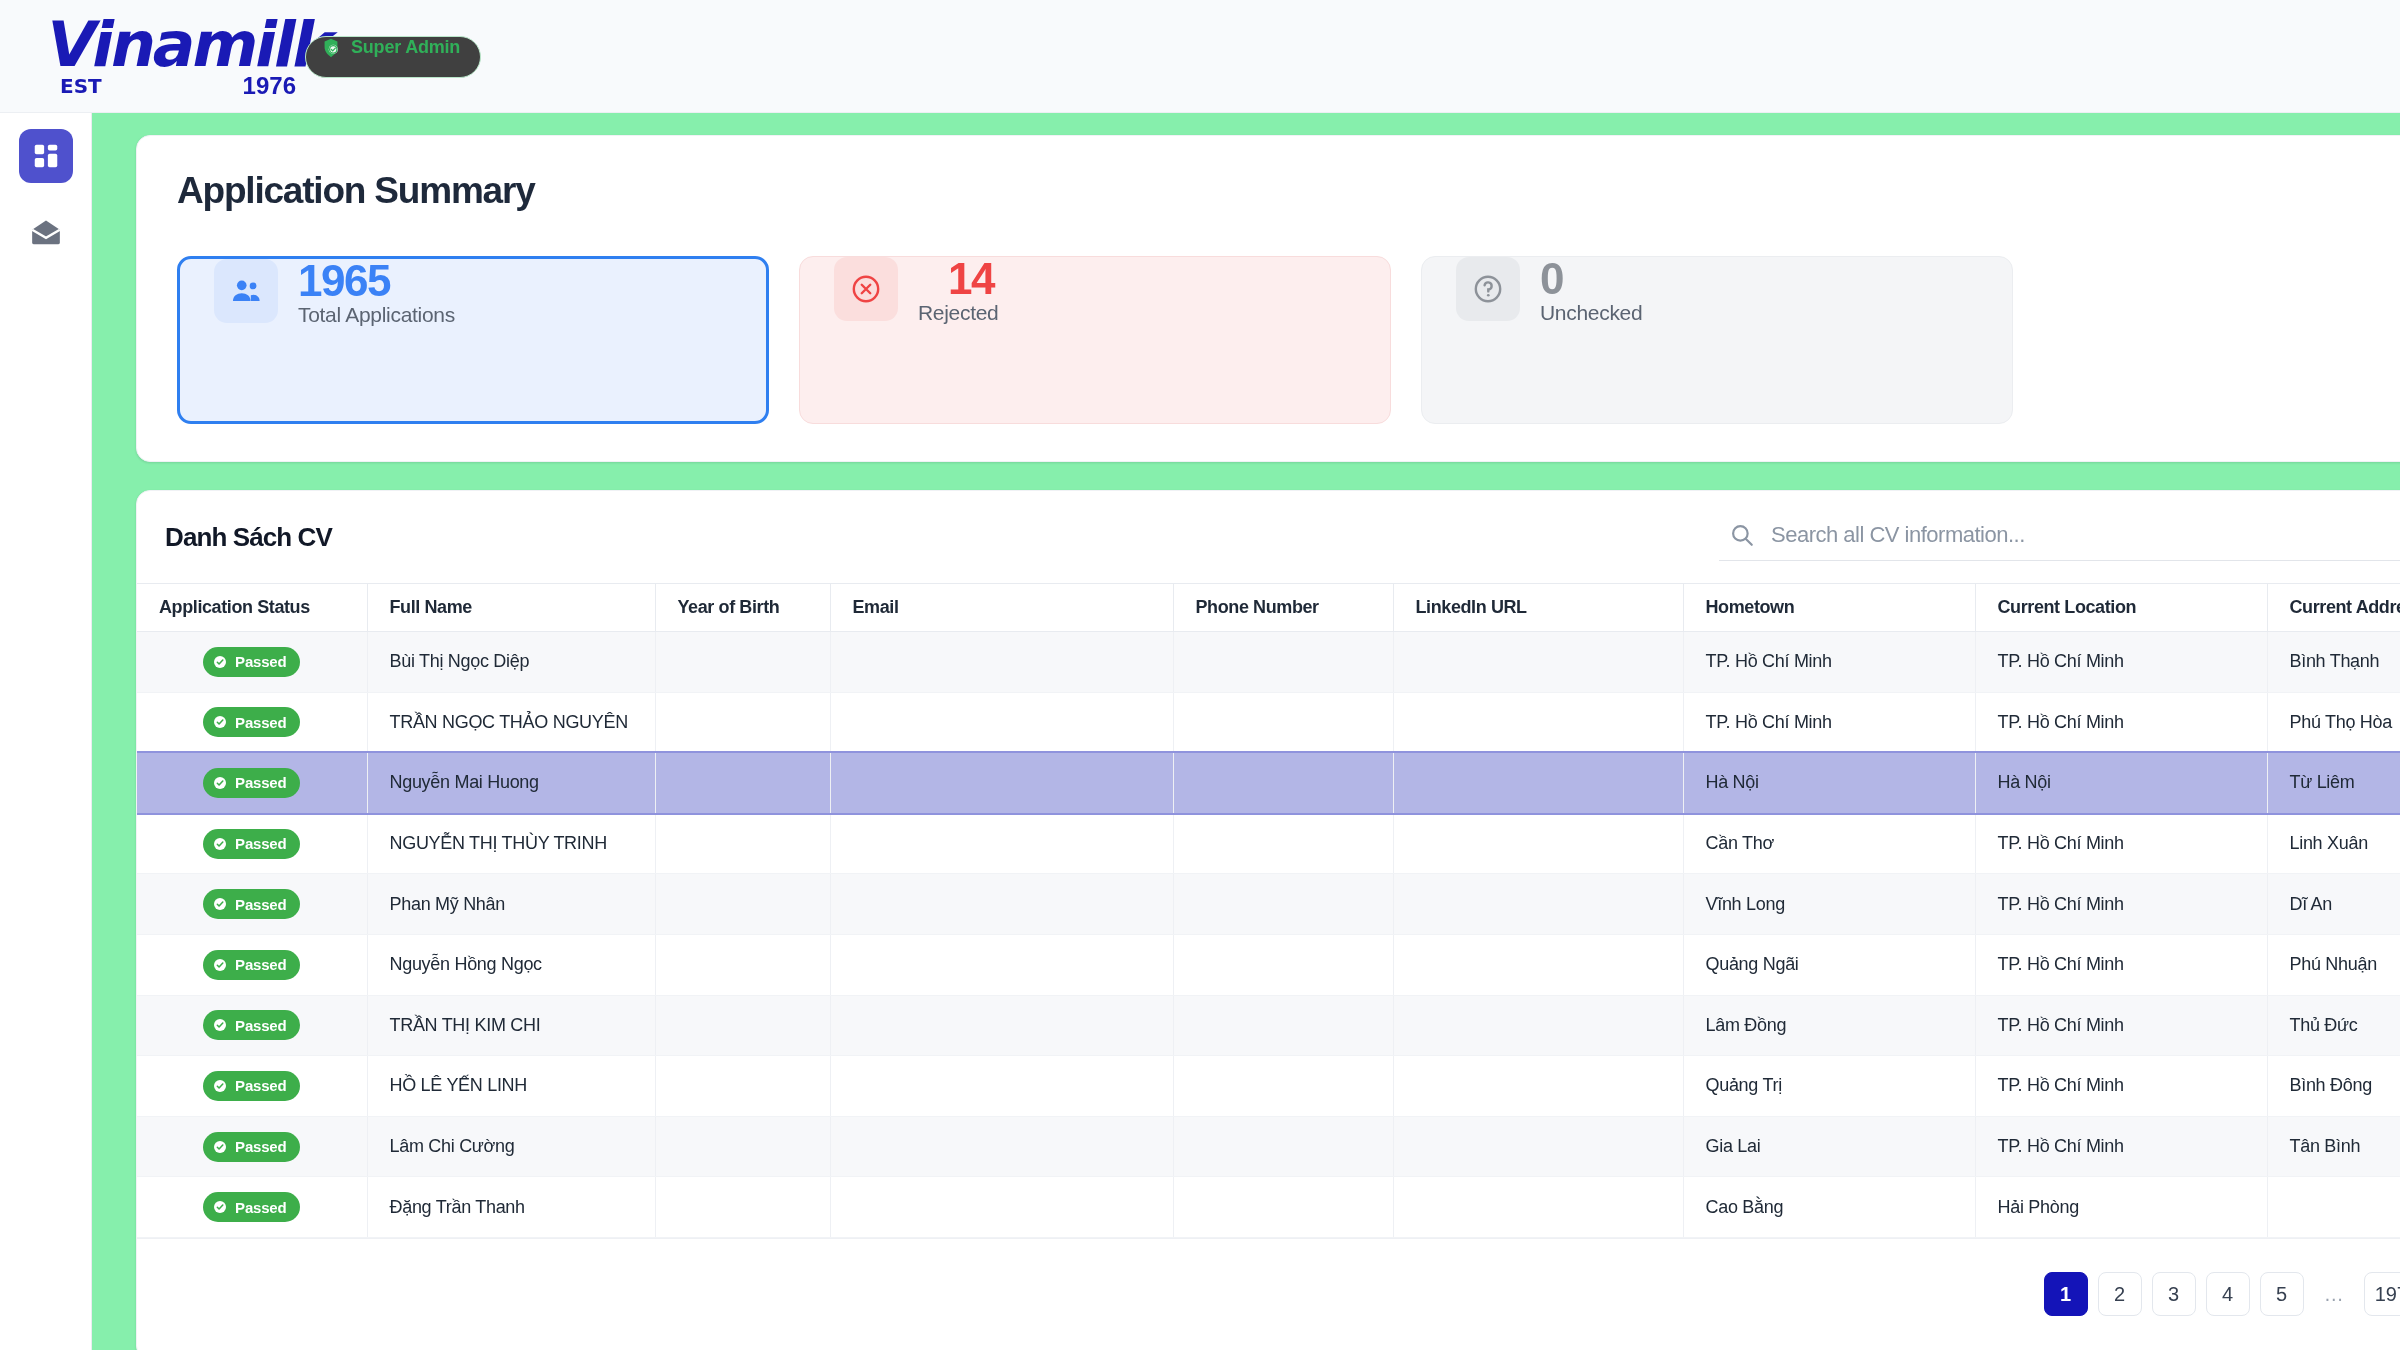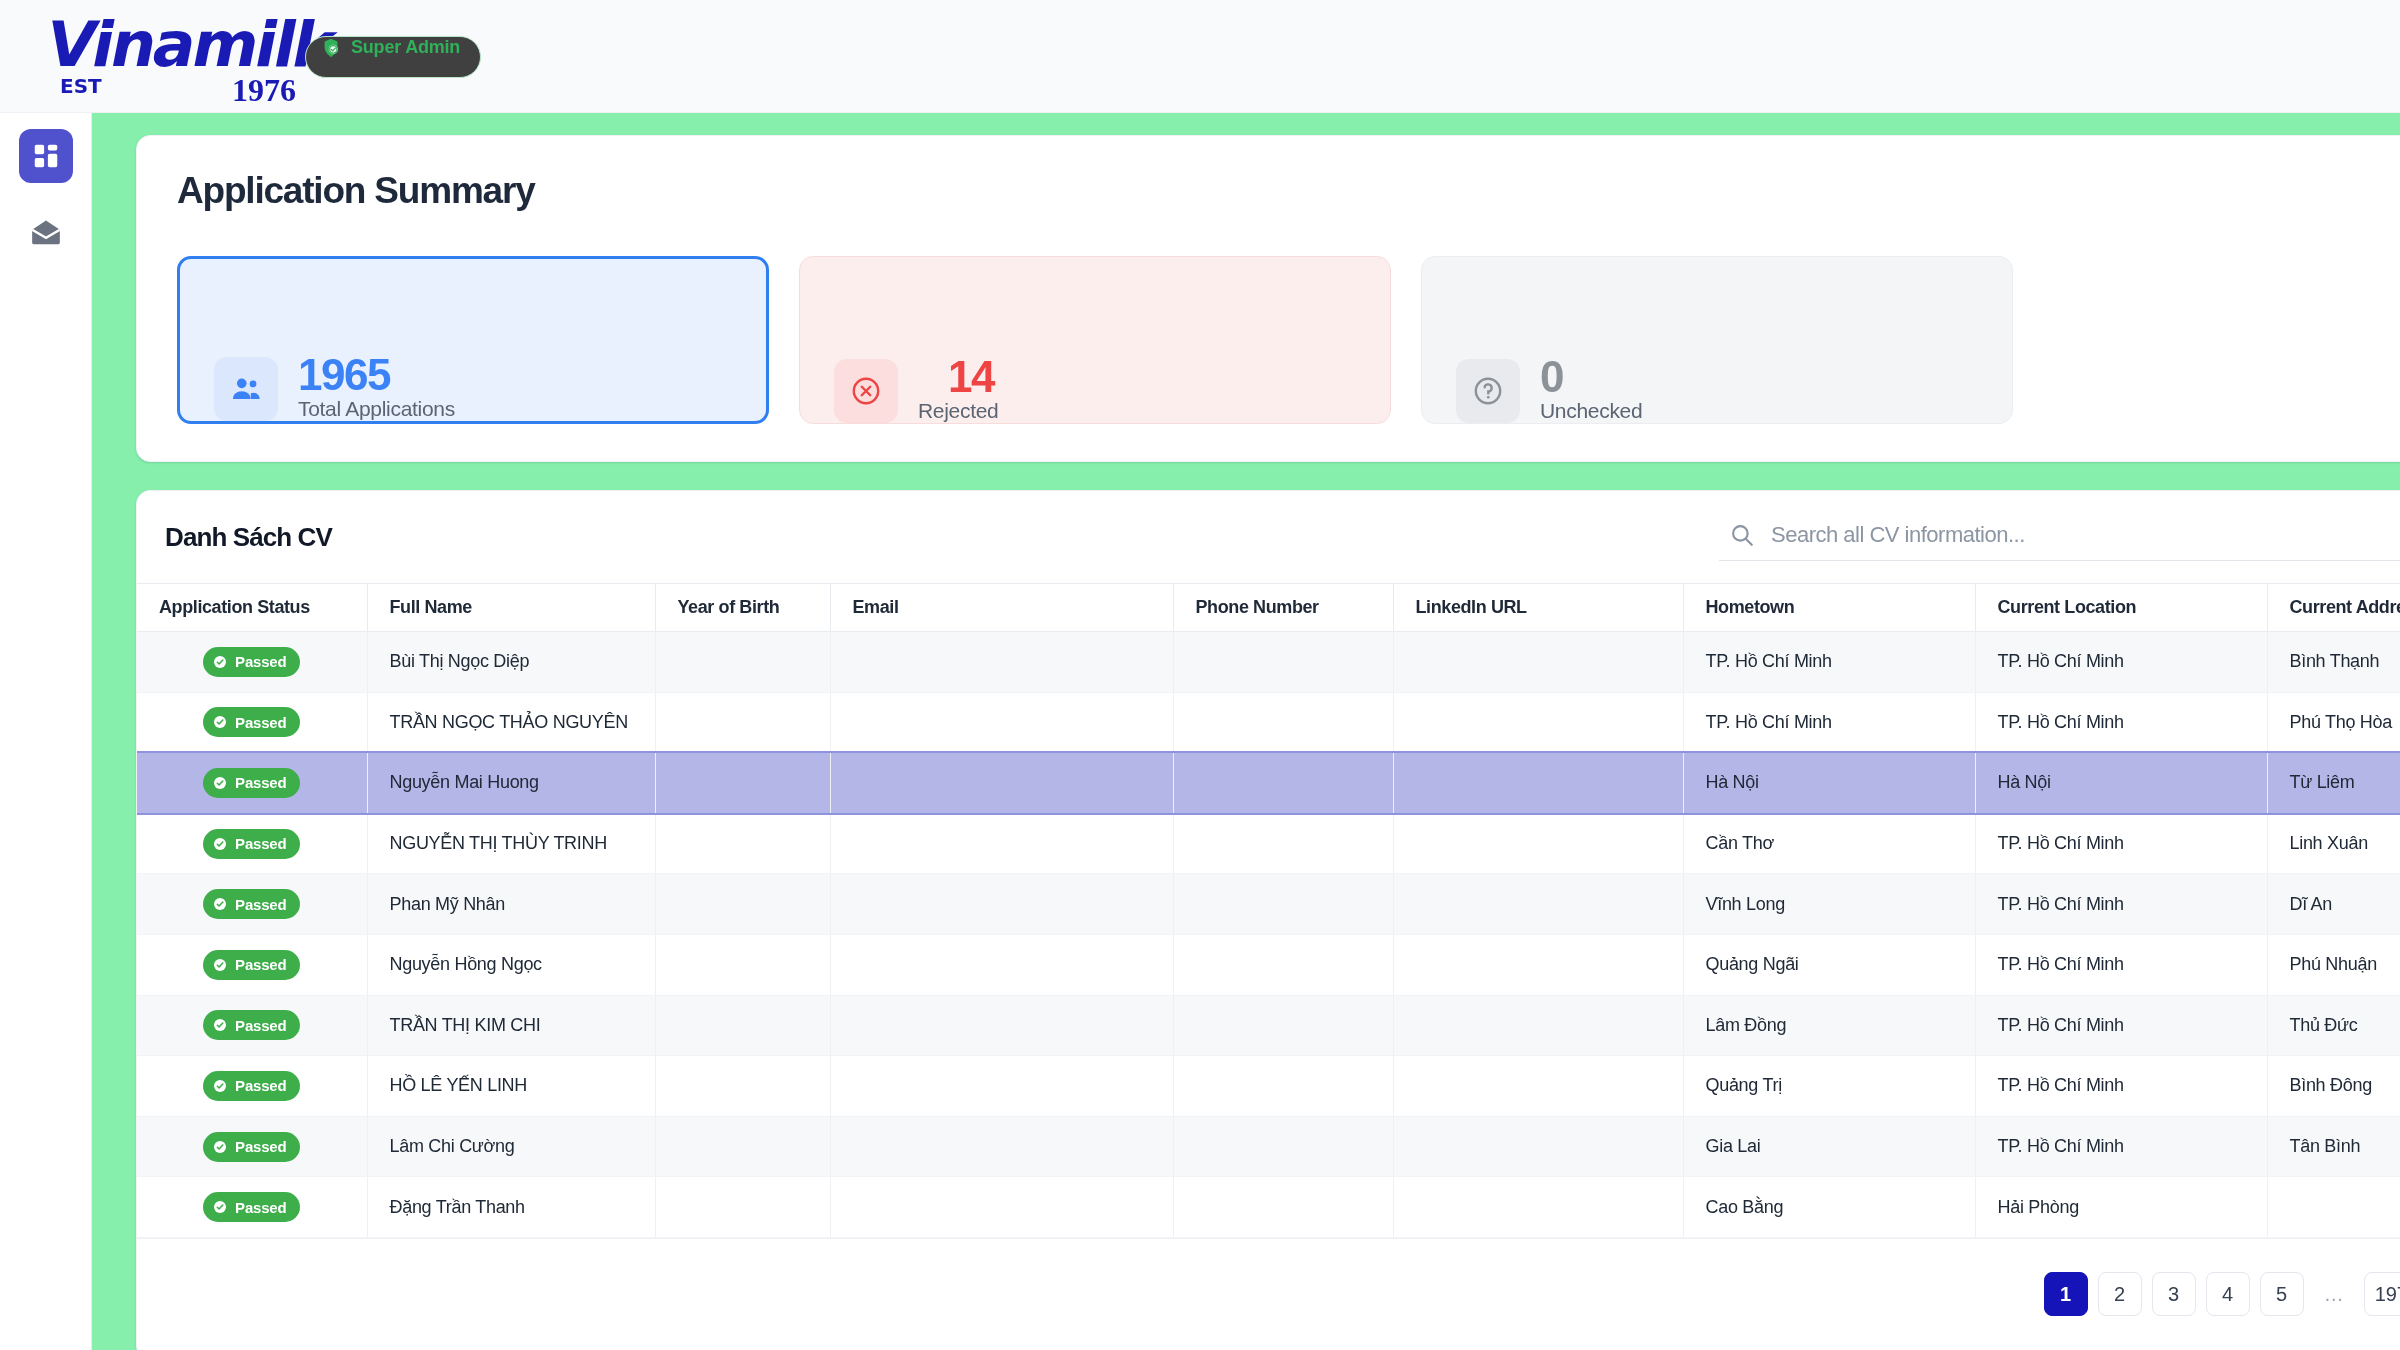--- a/index.html
+++ b/index.html
@@ -29,22 +29,22 @@
     transform: scaleX(1.02);
   }
   .logo-sub { position: relative; height: 26px; margin-top: -4px; }
   .logo-est {
     position: absolute; left: 10px; top: 2px;
     font-family: "DejaVu Sans", sans-serif;
     font-weight: 700; font-size: 20px; color: #1a1ab5; letter-spacing: 0px;
   }
   .logo-year {
     position: absolute; right: 4px; top: 0px;
-    font-family: Liberation Serif, serif;
-    font-weight: 700; font-size: 32px; color: #1a1ab5;
+    font-family: Liberation Sans, sans-serif;
+    font-weight: 700; font-size: 24px; color: #1a1ab5;
   }
 
   .admin-pill {
     position: absolute; left: 305px; top: 36px;
     height: 42px; padding: 0 20px 0 14px;
     display: flex; gap: 9px;
     background: #404040; border: 1.5px solid #b9e6c9;
     border-radius: 21px;
   }
   .admin-pill .label {
@@ -83,21 +83,21 @@
   .summary {
     width: 2320px; height: 327px; padding: 34px 40px;
   }
   .summary h2 {
     font-size: 37px; font-weight: 700; color: #1e293b;
     letter-spacing: -1.2px; margin-bottom: 44px;
   }
   .stat-row { display: flex; gap: 30px; }
   .stat {
     width: 592px; height: 168px; border-radius: 14px;
-    display: flex; align-items: flex-end; padding: 0 34px;
+    display: flex; align-items: flex-start; padding: 0 34px;
     flex: 0 0 auto;
   }
   .stat.blue   { background: #eaf1fe; border: 3px solid #2f7ff0; }
   .stat.green  { background: #e9f7f0; border: 1px solid #d6efe3; }
   .stat.red    { background: #fdeeee; border: 1px solid #f8dcdc; }
   .stat.grey   { background: #f4f5f7; border: 1px solid #ebedf0; }
 
   .stat-ico {
     width: 64px; height: 64px; border-radius: 13px;
     display: flex; align-items: center; justify-content: center;

